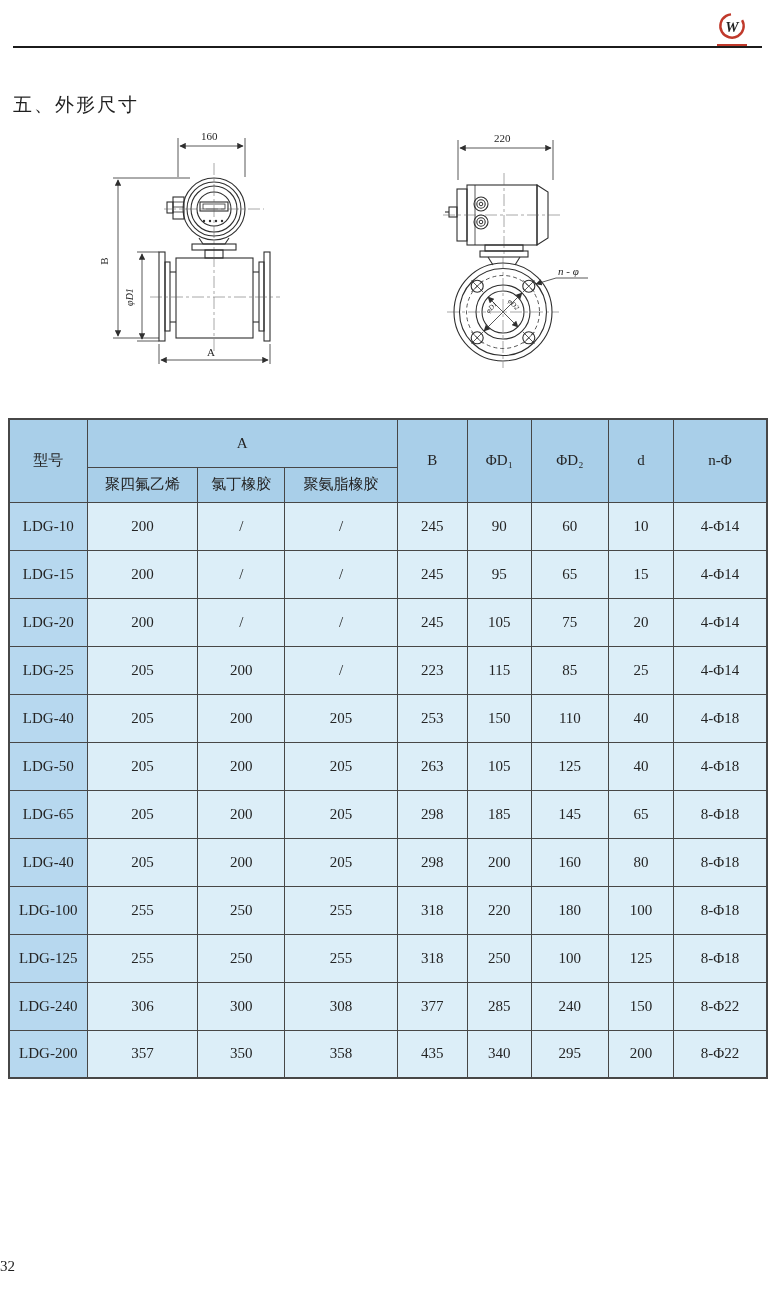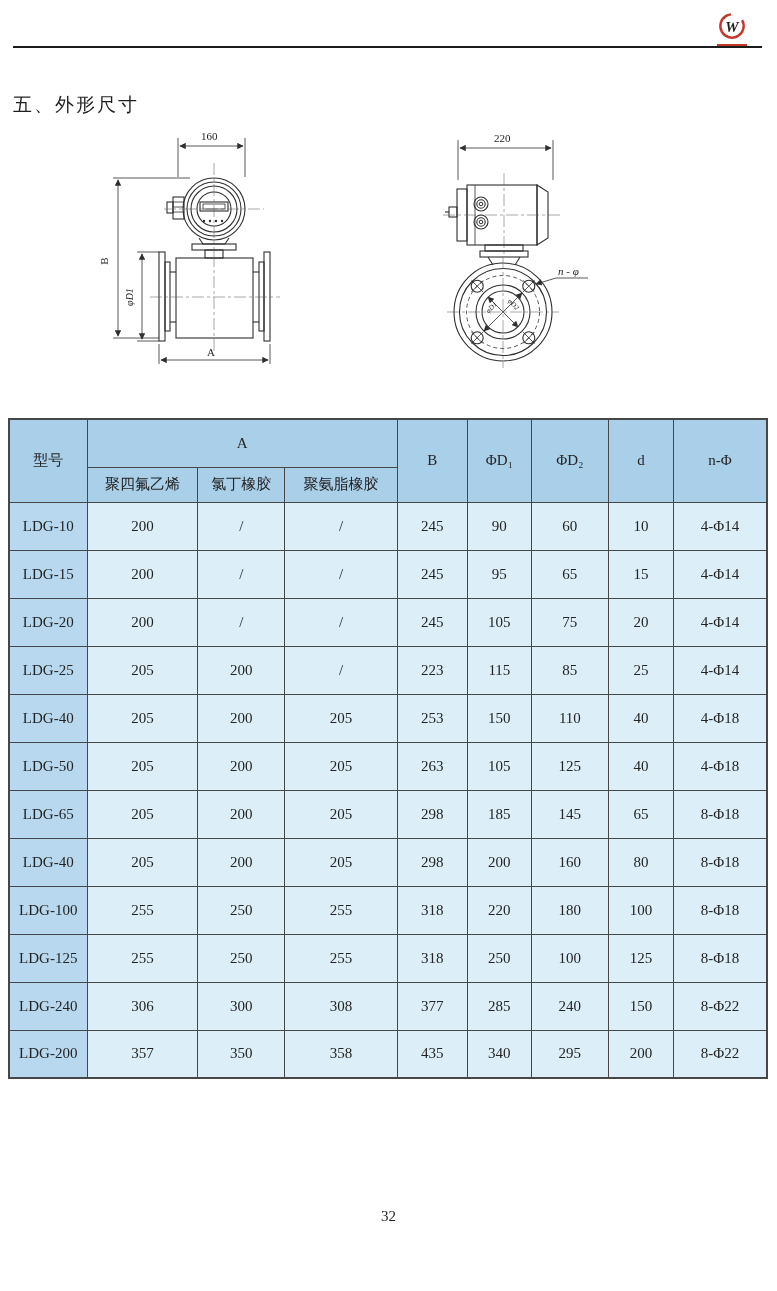--- a/index.html
+++ b/index.html
@@ -72,22 +72,22 @@
     color:#242424;
   }
   table.spec{border:2px solid var(--tbl-border);}
   table.spec thead th{background:var(--tbl-header-bg);}
   table.spec thead tr:first-child th{height:48px;}
   table.spec thead tr:last-child th{height:35px;margin-top:24px;}
   table.spec tbody td{background:var(--tbl-cell-bg);height:48px;}
   table.spec tbody td.model-col{background:var(--tbl-model-bg);}
   
   .page-footer{
-    position:absolute;top:1208px;left:0;width:100%;
-    text-align:center;font-size:15px;
+    position:absolute;top:1258px;left:0;width:100%;
+    text-align:left;font-size:15px;
   }
 </style>
 </head>
 <body>
 
 <div class="page">
 
   <div class="brand">
     <svg width="30" height="28" viewBox="0 0 32 30">
       <circle cx="16" cy="15" r="12.5" fill="none" stroke="#c0392b" stroke-width="2.6" stroke-dasharray="64 15" transform="rotate(-30 16 15)"></circle>

